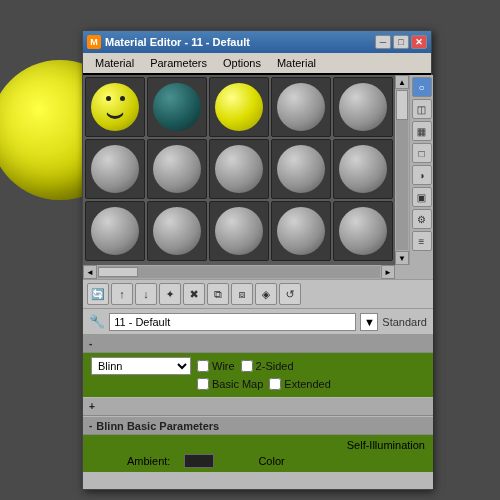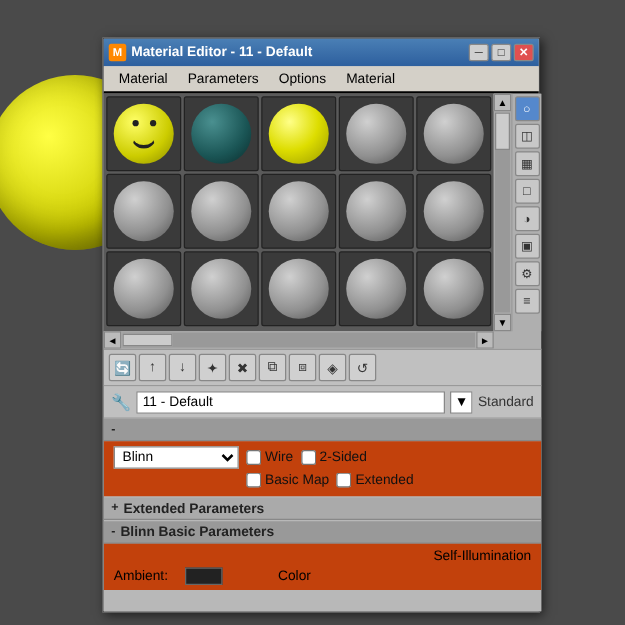--- a/index.html
+++ b/index.html
@@ -303,21 +303,21 @@
       font-weight: bold;
       color: #222;
       cursor: pointer;
       border-bottom: 1px solid #888;
     }
     .param-header-icon {
       margin-right: 4px;
       font-size: 10px;
     }
     .param-content {
-      background: #c2410c;
+      background: #4d7c0f;
       padding: 4px 8px;
     }
 
     
     .shader-row {
       display: flex;
       align-items: center;
       gap: 6px;
       margin-bottom: 3px;
     }
@@ -392,20 +392,21 @@
       border-left: 1px solid transparent;
       border-right: 1px solid transparent;
     }
 
     
     .color-row {
       display: flex;
       align-items: center;
       gap: 14px;
       margin-top: 2px;
+      margin-left: 36px;
     }
     .color-label { font-size: 11px; }
     .color-swatch {
       width: 30px; height: 14px;
       background: #333;
       border: 1px solid #666;
       cursor: pointer;
     }
   </style>
 </head>
@@ -585,21 +586,20 @@
                 <input type="checkbox" id="faceted" style="">
                 <label class="checkbox-label" for="faceted">Extended</label>
               </div>
             </div>
           </div>
         </div>
 
         <div class="param-section">
           <div class="param-header param-header-plus">
             <span class="param-header-icon">+</span>
-            <span>Extended Parameters</span>
           </div>
         </div>
 
         <div class="param-section">
           <div class="param-header">
             <span class="param-header-icon">-</span>
             <span>Blinn Basic Parameters</span>
           </div>
           <div class="param-content">
             <div style="display:flex; justify-content:flex-end; font-size:11px; margin-bottom:3px;">

